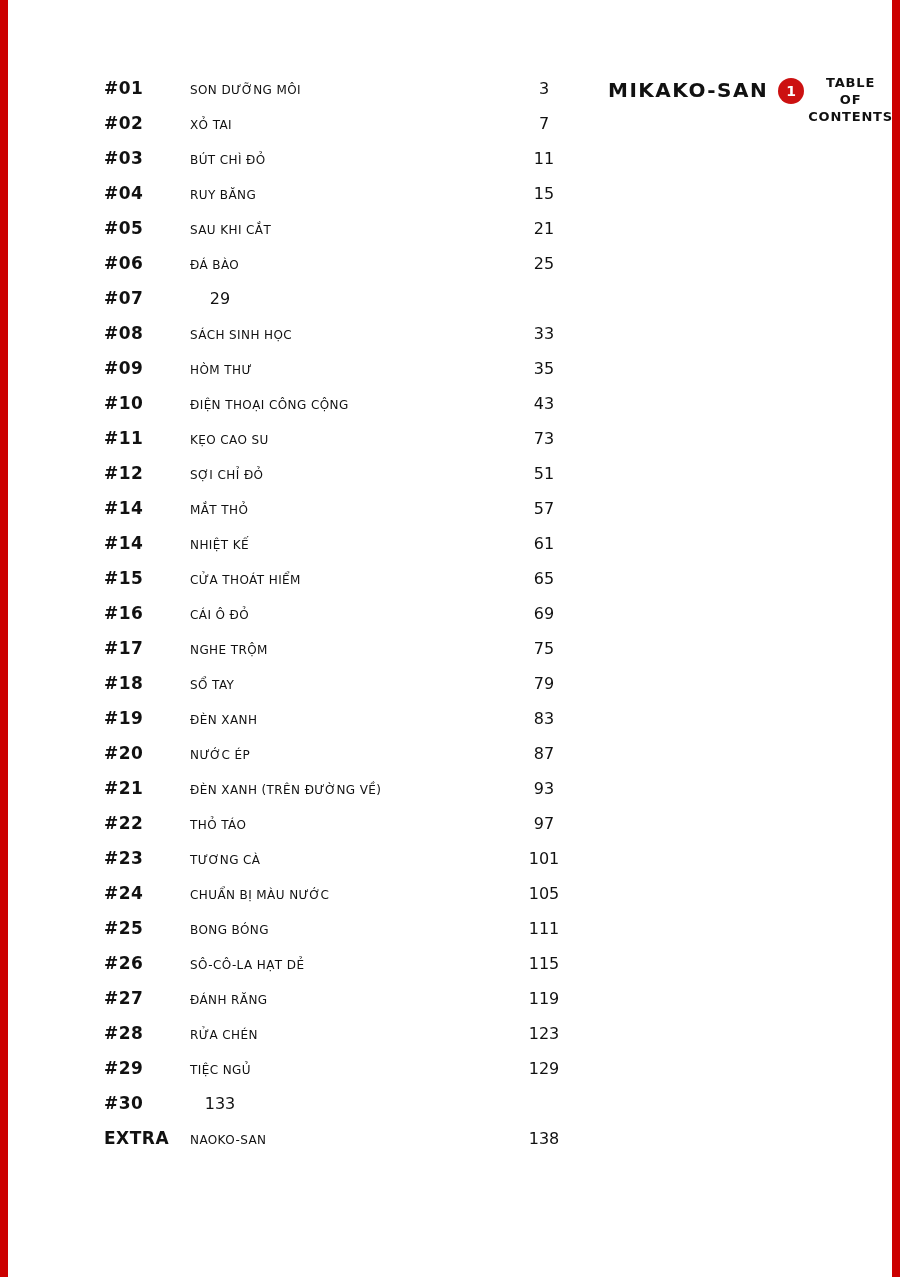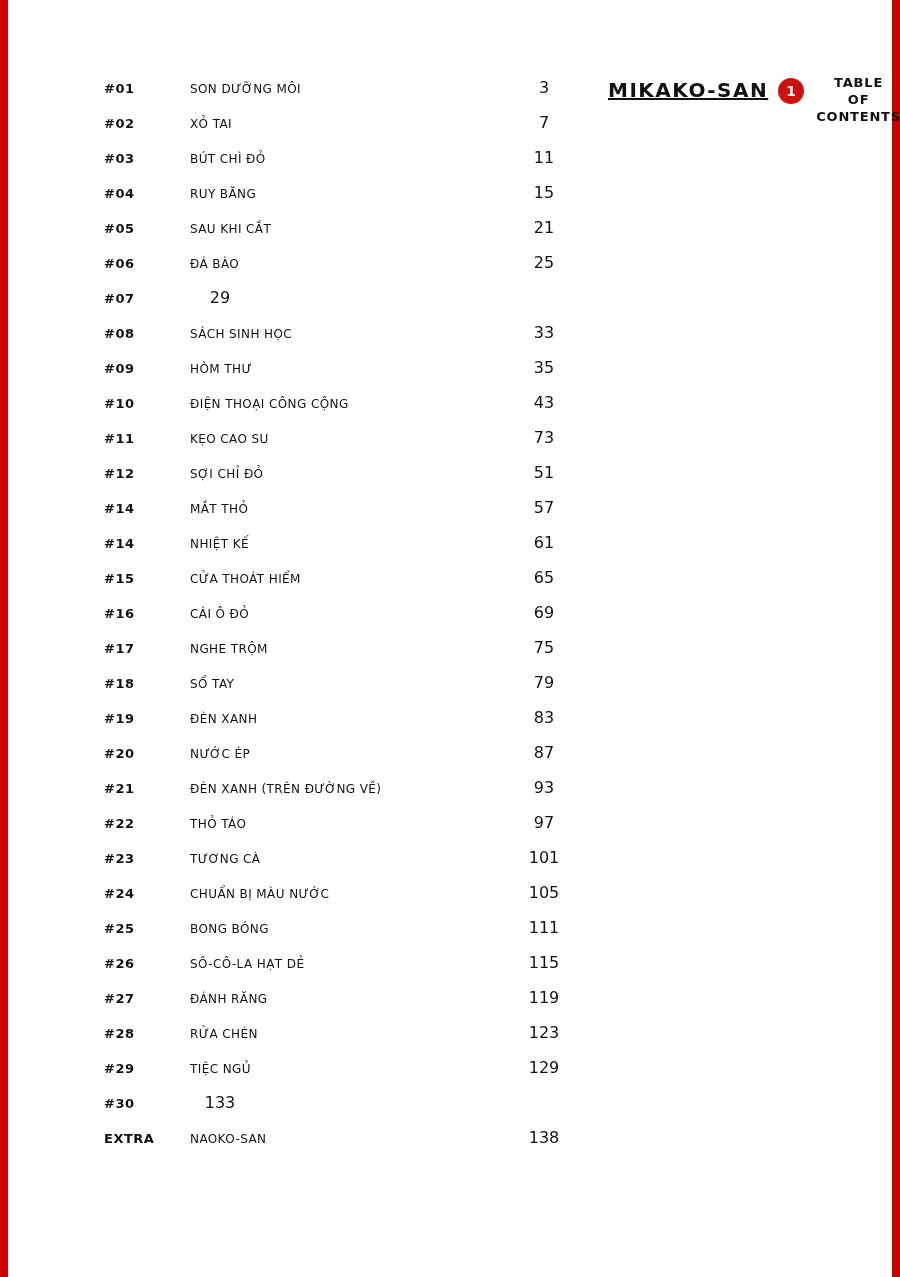--- a/index.html
+++ b/index.html
@@ -52,40 +52,39 @@
     align-items: flex-start;
   }
   .header-title {
     font-family: "DejaVu Sans", sans-serif;
     font-weight: bold;
     font-size: 20px;
     letter-spacing: 1.5px;
     color: #111111;
     margin-top: 16px;
     white-space: nowrap;
-    text-decoration: underline;
   }
   .header-badge {
     width: 26px;
     height: 26px;
     border-radius: 50%;
     background: #cc1111;
     color: #ffffff;
     font-family: "DejaVu Sans", sans-serif;
     font-weight: bold;
     font-size: 14px;
     display: flex;
     align-items: center;
     justify-content: center;
     margin-left: 10px;
     margin-top: 16px;
     flex: 0 0 auto;
   }
   .header-toc {
-    margin-left: 12px;
+    margin-left: 4px;
     text-align: center;
     font-family: "DejaVu Sans", sans-serif;
     font-weight: bold;
     font-size: 13px;
     line-height: 17px;
     letter-spacing: 0.8px;
     color: #111111;
     margin-top: 12px;
   }
   .header-toc div { white-space: nowrap; }
@@ -101,21 +100,21 @@
     display: flex;
     flex-direction: row;
     align-items: baseline;
     height: 35px;
   }
   .toc-num {
     width: 86px;
     flex: 0 0 86px;
     font-family: "DejaVu Sans", sans-serif;
     font-weight: bold;
-    font-size: 13px;
+    font-size: 17px;
     letter-spacing: 0.5px;
     color: #111111;
   }
   .toc-title {
     flex: 1 1 auto;
     font-family: "DejaVu Sans", sans-serif;
     font-size: 12px;
     letter-spacing: 0.4px;
     color: #111111;
   }

